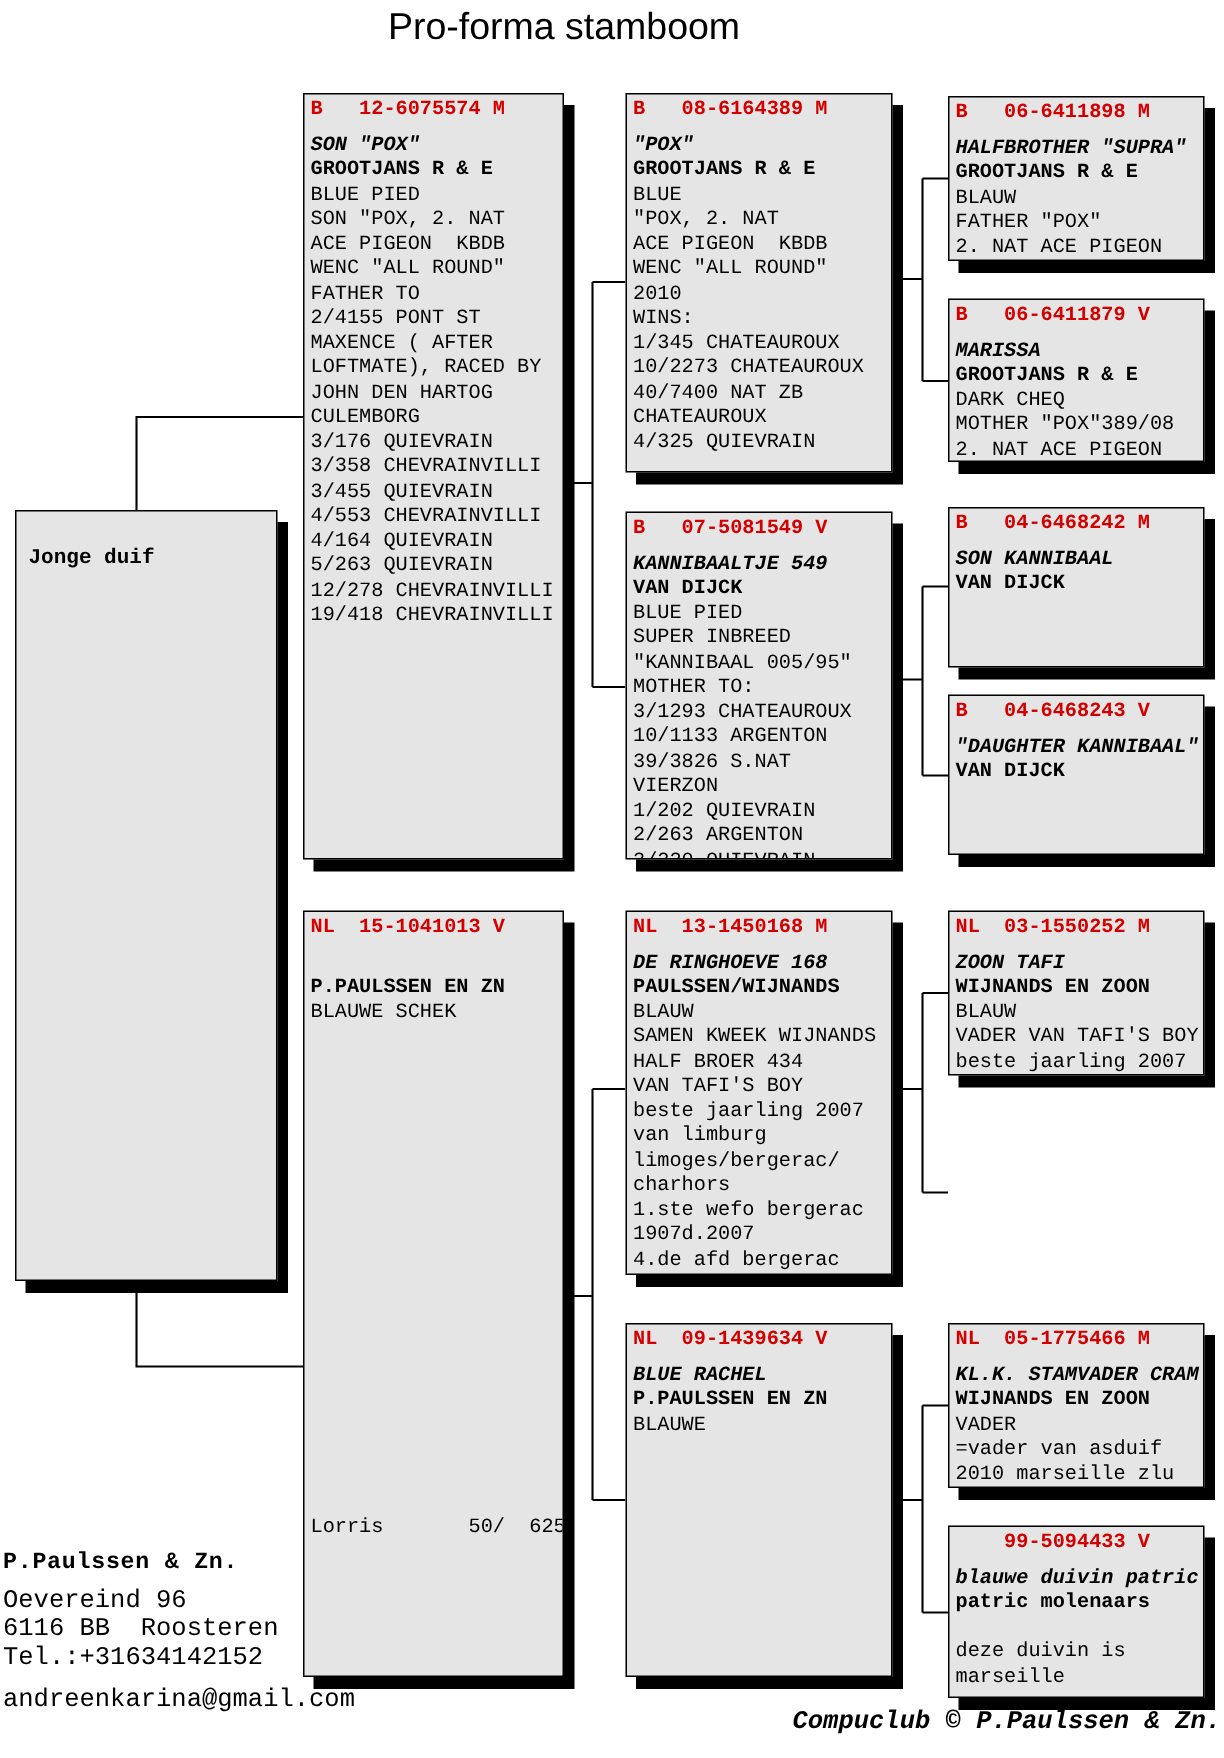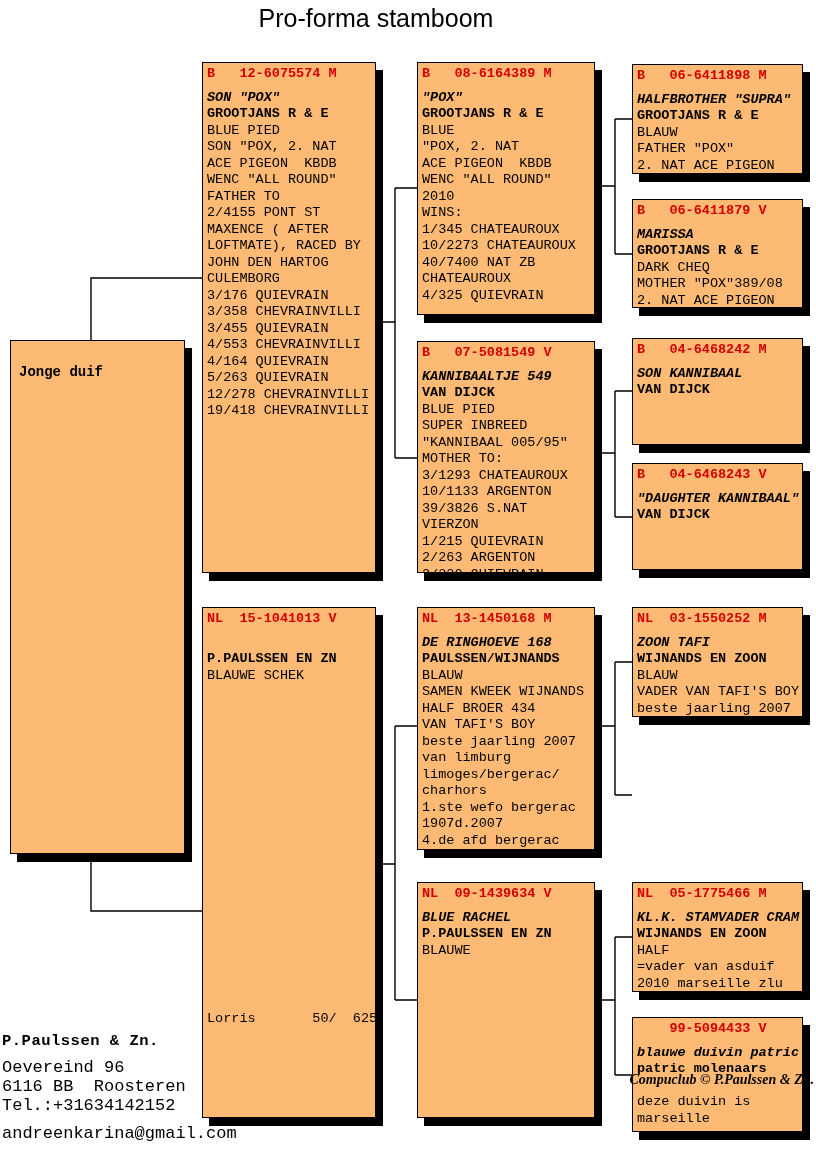--- a/index.html
+++ b/index.html
@@ -1,35 +1,35 @@
 <!DOCTYPE html>
 <html><head>
 <meta charset="utf-8">
 <style>
   html,body{margin:0;padding:0;background:#fff;}
   #page{position:relative;width:816px;height:1172px;background:#fff;overflow:hidden;
         font-family:"Liberation Mono",monospace;color:#000;}
   .title{position:absolute;top:4px;left:0;width:752px;text-align:center;
          font:25px "Liberation Sans",sans-serif;color:#000;}
   svg.lines{position:absolute;left:0;top:0;}
-  .pbox{position:absolute;background:#fdba74;border:1px solid #000;box-sizing:border-box;
+  .pbox{position:absolute;background:#e5e5e5;border:1px solid #000;box-sizing:border-box;
         box-shadow:7px 8px 0 #000;padding:3px 3px 0 4px;overflow:hidden;
         font-size:13.5px;line-height:16.5px;}
   .phead{font-weight:bold;color:#d40000;white-space:pre;margin-bottom:7px;}
   .phead.center{text-align:center;}
   .pname{font-weight:bold;font-style:italic;white-space:pre;min-height:16.5px;}
   .powner{font-weight:bold;white-space:pre;min-height:16.5px;}
   .bline{white-space:pre;min-height:16.5px;}
   .pfooter{position:absolute;left:4px;top:403px;white-space:pre;font-size:13.5px;}
   .subject-label{font-weight:bold;padding:20px 0 0 4px;font-size:14px;}
   .owner-name{position:absolute;left:2px;top:1032px;font-weight:bold;font-size:15.5px;
               letter-spacing:.5px;white-space:pre;}
   .addr{position:absolute;left:2px;font-size:17px;white-space:pre;}
-  .credit{position:absolute;right:2px;top:1072px;font-family:Liberation Serif, serif;
-          font-weight:bold;font-style:italic;font-size:14px;white-space:pre;}
+  .credit{position:absolute;right:2px;top:1139px;font-family:Liberation Mono, monospace;
+          font-weight:bold;font-style:italic;font-size:17px;white-space:pre;}
 </style>
 </head>
 <body>
 
 <div id="page">
 
   <div class="title">Pro-forma stamboom</div>
 
   <svg class="lines" width="816" height="1172">
     <path d="M91 340 V278 H202
@@ -107,21 +107,21 @@
     <div class="powner">VAN DIJCK</div>
     <div>
         <div class="bline">BLUE PIED</div>
         <div class="bline">SUPER INBREED</div>
         <div class="bline">"KANNIBAAL 005/95"</div>
         <div class="bline">MOTHER TO:</div>
         <div class="bline">3/1293 CHATEAUROUX</div>
         <div class="bline">10/1133 ARGENTON</div>
         <div class="bline">39/3826 S.NAT</div>
         <div class="bline">VIERZON</div>
-        <div class="bline">1/215 QUIEVRAIN</div>
+        <div class="bline">1/202 QUIEVRAIN</div>
         <div class="bline">2/263 ARGENTON</div>
         <div class="bline">3/220 QUIEVRAIN</div>
       </div>
   </div>
 
   <div class="pbox" style="left:417px;top:607px;width:178px;height:243px">
     <div class="phead">NL  13-1450168 M</div>
     <div class="pname">DE RINGHOEVE 168</div>
     <div class="powner">PAULSSEN/WIJNANDS</div>
     <div>
@@ -194,21 +194,21 @@
         <div class="bline">beste jaarling 2007</div>
       </div>
   </div>
 
 
   <div class="pbox" style="left:632px;top:882px;width:171px;height:110px">
     <div class="phead">NL  05-1775466 M</div>
     <div class="pname">KL.K. STAMVADER CRAM</div>
     <div class="powner">WIJNANDS EN ZOON</div>
     <div>
-        <div class="bline">HALF</div>
+        <div class="bline">VADER</div>
         <div class="bline">=vader van asduif</div>
         <div class="bline">2010 marseille zlu</div>
       </div>
   </div>
 
   <div class="pbox" style="left:632px;top:1017px;width:171px;height:115px">
     <div class="phead center">99-5094433 V</div>
     <div class="pname">blauwe duivin patric</div>
     <div class="powner">patric molenaars</div>
     <div>

